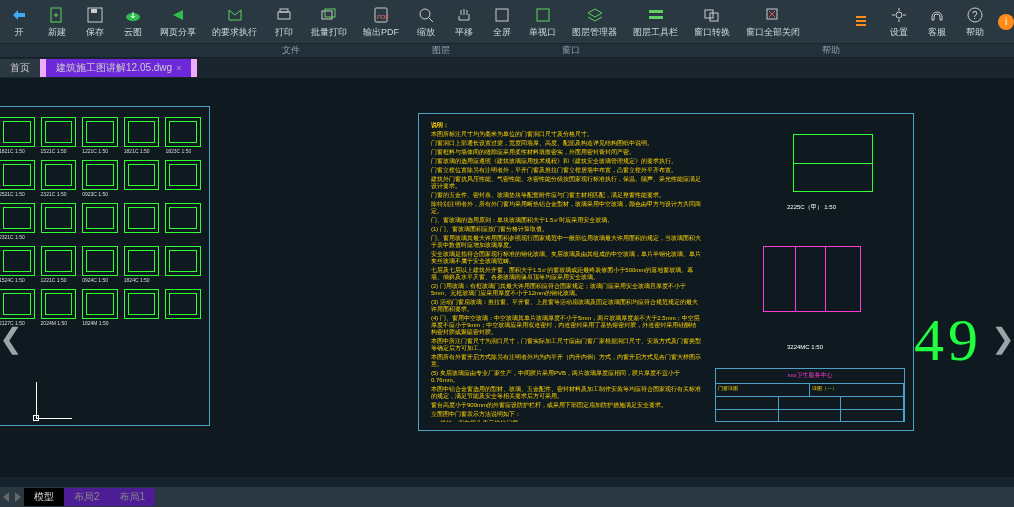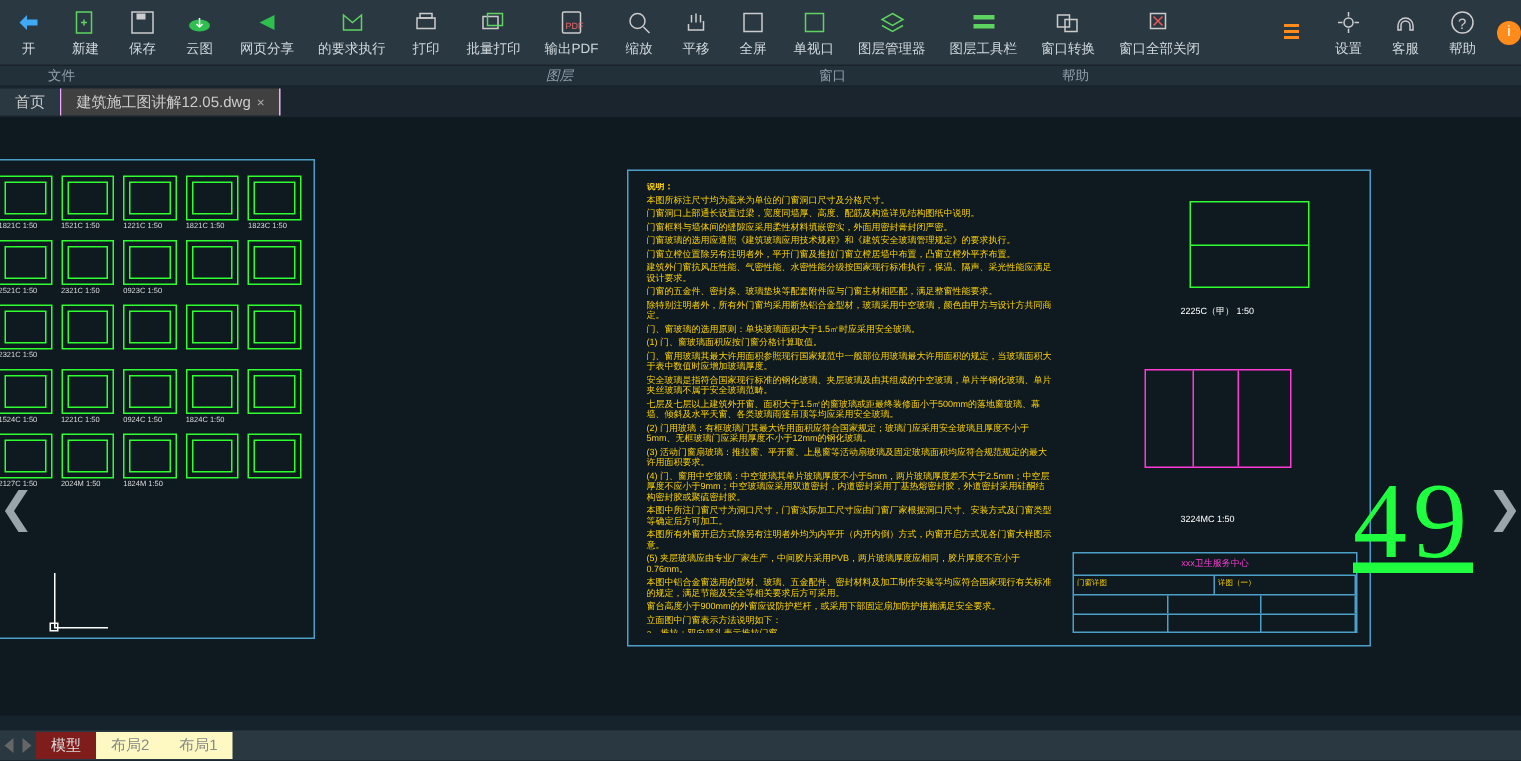--- a/index.html
+++ b/index.html
@@ -30,37 +30,37 @@
 .circle-badge { width: 16px; height: 16px; border-radius: 50%; background: #ff8c1a; color: #fff; font-size: 10px; display:flex; align-items:center; justify-content:center; margin-left:4px; align-self:center; }
 
 .group-labels {
   display: flex;
   background: #223039;
   height: 14px;
   font-size: 9px;
   color: #8fa0ab;
   border-bottom: 1px solid #14202a;
 }
-.group-labels span { display:block; text-align:left;margin-left:32px; }
+.group-labels span { display:block; text-align:right; }
 
 .tabs {
   display: flex;
   background: #1a252d;
   height: 20px;
   align-items: center;
   font-size: 10px;
 }
 .tab {
   padding: 2px 10px;
   background: #2a3842;
-  border-right: 1px solid #f0abfc;
+  border-right: 6px solid #f0abfc;
   display: flex; align-items: center;
   gap: 4px;
 }
-.tab.active { background: #404040; }
+.tab.active { background: #6d28d9; }
 .tab .close { font-size: 9px; color: #aaa; }
 
 .canvas {
   position: relative;
   width: 100%;
   height: 400px;
   background: #0f1a20;
   overflow: hidden;
 }
 .sheet-left {
@@ -124,25 +124,24 @@
   width: 190px; height: 54px;
   border:1px solid #4ca0c8;
 }
 .title-block .row { border-top:1px solid #4ca0c8; height:13px; display:flex; }
 .title-block .row div { border-right:1px solid #4ca0c8; flex:1; font-size:5px; color:#ffd400; padding:1px 2px; }
 .title-block .hdr { height:14px; font-size:6px; text-align:center; color:#ff3ad6; padding-top:2px; }
 
 .big-number {
   position: absolute;
   right: 32px; top: 228px;
-  font-size: 72px;
+  font-size: 60px;
   color: #1fff3f;
   font-family: Georgia, serif;
   letter-spacing: 4px;
-  text-decoration: underline;
 }
 .nav-arrow {
   position: absolute; top: 240px;
   width: 22px; height: 40px;
   color: #9aa5ab;
   font-size: 28px;
   display:flex; align-items:center; justify-content:center;
 }
 .nav-left { left: 0; }
 .nav-right { right: 0; }
@@ -153,23 +152,23 @@
   background: #17232c;
 }
 .bottom-tabs {
   position:absolute; bottom:0; left:0; right:0;
   height: 20px;
   background: #2a3842;
   display:flex; align-items:center;
   font-size: 10px;
 }
 .bottom-tabs .btab {
-  padding: 2px 10px; background:#7f1d1d; color:#ddd;
-}
-.bottom-tabs .btab.dim { background:#fef9c3; color:#888; }
+  padding: 2px 10px; background:#000000; color:#ddd;
+}
+.bottom-tabs .btab.dim { background:#4c1d95; color:#888; }
 .bottom-tabs .tri { width:0; height:0; border-top:5px solid transparent; border-bottom:5px solid transparent; margin:0 3px;}
 .tri.l { border-right:6px solid #666; }
 .tri.r { border-left:6px solid #666; }
 
 .crosshair {
   position:absolute; left:36px; bottom:60px;
 }
 .crosshair .h { position:absolute; width:36px; height:0; border-top:1px solid #fff; top:0; left:0;}
 .crosshair .v { position:absolute; width:0; height:36px; border-left:1px solid #fff; top:-36px; left:0;}
 .crosshair .sq { position:absolute; width:6px; height:6px; border:1px solid #fff; top:-3px; left:-3px;}
@@ -358,21 +357,21 @@
             <text x="6" y="13" font-size="10" fill="#ccc">?</text>
           </svg>
         </span>
         <span class="lbl">帮助</span>
       </div>
       <div class="circle-badge">i</div>
     </div>
   </div>
 <div class="group-labels" id="groups">
     <span style="width: 300px;">文件</span>
-    <span style="width: 150px; font-style: italic;">图层</span>
+    <span style="width: 150px;">图层</span>
     <span style="width: 130px;">窗口</span>
     <span style="width: 260px;">帮助</span>
   </div>
 
 <div class="tabs">
   <div class="tab">
     <span>首页</span>
   </div>
   <div class="tab active">
     <span>建筑施工图讲解12.05.dwg</span>

